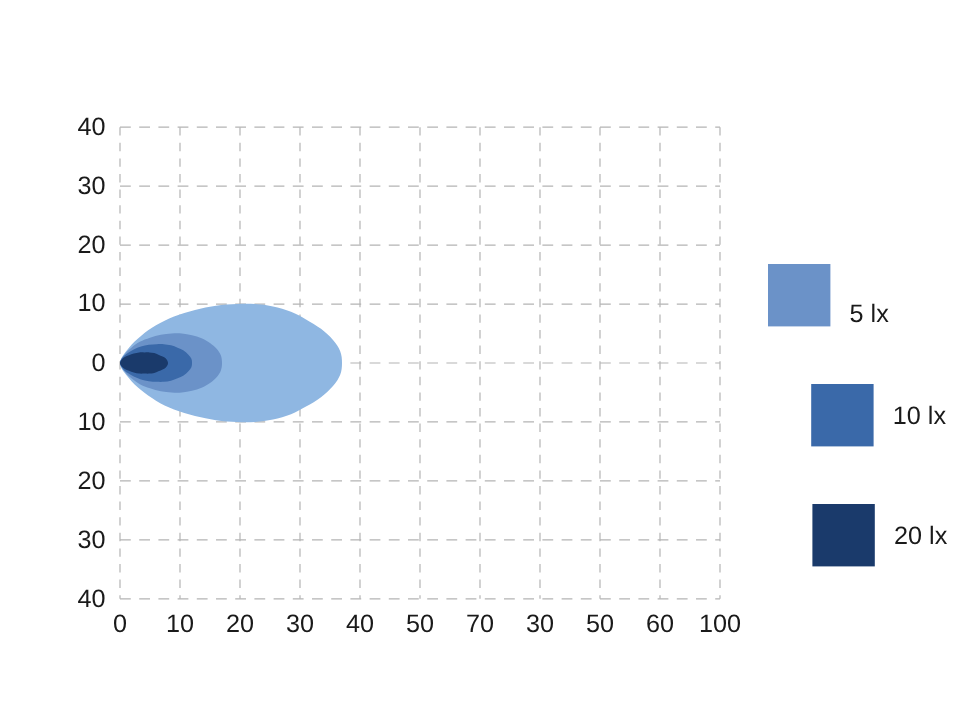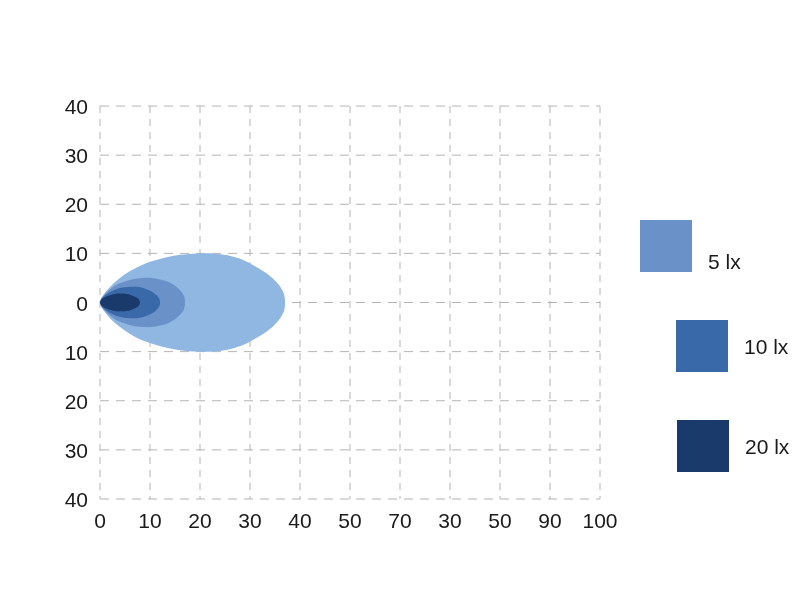--- a/index.html
+++ b/index.html
@@ -160,21 +160,21 @@
   <div id="x-axis-labels">
       <div class="tick-label x-tick" style="position: absolute; left: 0px;">0</div>
       <div class="tick-label x-tick" style="position: absolute; left: 50px;">10</div>
       <div class="tick-label x-tick" style="position: absolute; left: 100px;">20</div>
       <div class="tick-label x-tick" style="position: absolute; left: 150px;">30</div>
       <div class="tick-label x-tick" style="position: absolute; left: 200px;">40</div>
       <div class="tick-label x-tick" style="position: absolute; left: 250px;">50</div>
       <div class="tick-label x-tick" style="position: absolute; left: 300px;">70</div>
       <div class="tick-label x-tick" style="position: absolute; left: 350px;">30</div>
       <div class="tick-label x-tick" style="position: absolute; left: 400px;">50</div>
-      <div class="tick-label x-tick" style="position: absolute; left: 450px;">90</div>
+      <div class="tick-label x-tick" style="position: absolute; left: 450px;">60</div>
       <div class="tick-label x-tick" style="position: absolute; left: 500px;">100</div>
     </div>
 
   <div id="legend">
       <div class="legend-item" style="top: 100px; align-items: flex-end;">
         <span class="legend-swatch" style="background: rgb(107, 146, 200);"></span>
         <span class="legend-label">5 lx</span>
       </div>
       <div class="legend-item" style="top: 200px; padding-left: 36px;">
         <span class="legend-swatch" style="background: rgb(58, 105, 169);"></span>

